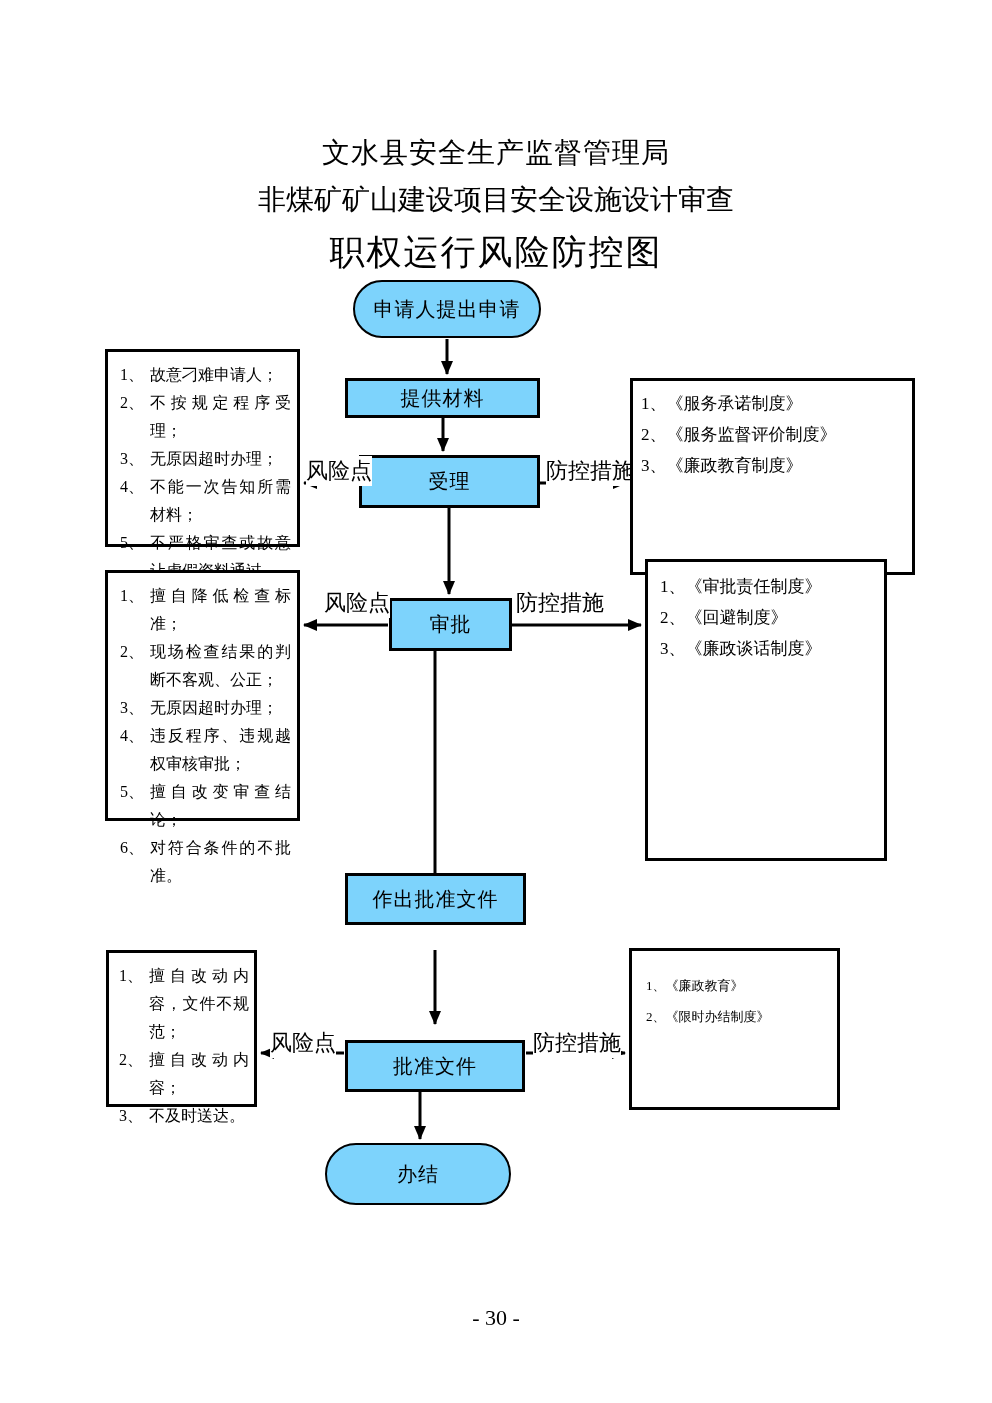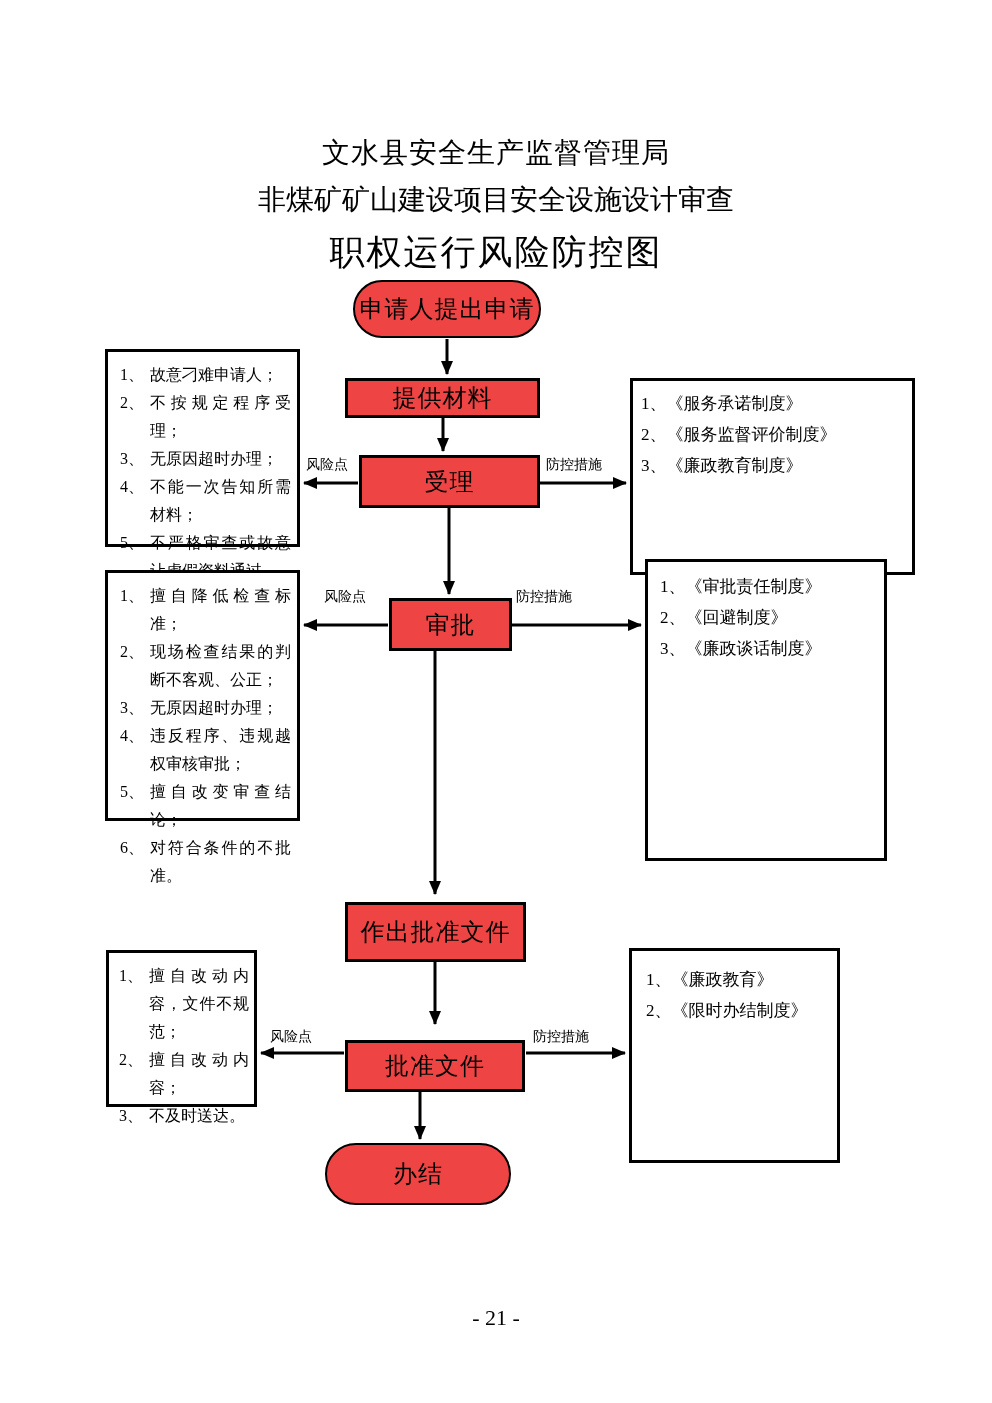--- a/index.html
+++ b/index.html
@@ -7,47 +7,47 @@
     width:992px;height:1403px;position:relative;overflow:hidden;
     font-family:"Liberation Serif","DejaVu Serif",serif;color:#000;
   }
   .page{position:absolute;left:0;top:0;width:992px;height:1403px;background:#fff;}
   .connectors{position:absolute;left:0;top:0;width:992px;height:1403px;z-index:1;}
   .title{position:absolute;left:0;width:992px;text-align:center;z-index:2;white-space:nowrap;}
   .t1{top:134px;font-size:28px;letter-spacing:1px;}
   .t2{top:181px;font-size:28px;}
   .t3{top:229px;font-size:35px;letter-spacing:2px;}
   .node{
-    position:absolute;z-index:2;box-sizing:border-box;background:#ef4444;
+    position:absolute;z-index:2;box-sizing:border-box;background:#7dd3fc;
     border:3px solid #000;display:flex;align-items:center;justify-content:center;
-    font-size:24px;letter-spacing:1px;white-space:nowrap;
+    font-size:20px;letter-spacing:1px;white-space:nowrap;
   }
   .oval{border-radius:32px;border-width:2.5px;}
   .n-start{left:353px;top:280px;width:188px;height:58px;}
   .n-provide{left:345px;top:378px;width:195px;height:40px;}
   .n-accept{left:359px;top:455px;width:181px;height:53px;}
   .n-approve{left:389px;top:598px;width:123px;height:53px;font-family:Liberation Serif, serif;}
-  .n-make{left:345px;top:902px;width:181px;height:60px;}
+  .n-make{left:345px;top:873px;width:181px;height:52px;}
   .n-doc{left:345px;top:1028px;width:180px;height:52px;margin-top:12px;}
   .n-end{left:325px;top:1143px;width:186px;height:62px;}
   .listbox{
     position:absolute;z-index:2;box-sizing:border-box;background:#fff;
     border:3px solid #000;font-size:16px;
   }
   .risk-top{left:105px;top:349px;width:195px;height:198px;padding:9px 6px 0 12px;}
   .risk-mid{left:105px;top:570px;width:195px;height:251px;padding:9px 6px 0 12px;}
   .risk-bottom{left:106px;top:950px;width:151px;height:157px;padding:9px 5px 0 10px;}
   .measure-top{left:630px;top:338px;width:285px;height:197px;padding:7px 4px 0 8px;font-size:17px;margin-top:40px;}
   .measure-mid{left:645px;top:559px;width:242px;height:302px;padding:9px 4px 8px 12px;font-size:17px;}
-  .measure-bottom{left:629px;top:948px;width:211px;height:215px;padding:13px 4px 0 14px;font-size:17px;}
+  .measure-bottom{left:629px;top:948px;width:211px;height:162px;padding:19px 4px 0 14px;font-size:13px;}
   .risk-item{display:flex;line-height:28px;}
   .risk-item .num{flex:0 0 30px;}
   .risk-item .txt{flex:1;text-align:justify;text-justify:inter-ideograph;}
   .measure-item{line-height:31px;white-space:nowrap;}
-  .flow-label{position:absolute;z-index:2;font-size:14px;white-space:nowrap;background:#fff;}
+  .flow-label{position:absolute;z-index:2;font-size:22px;white-space:nowrap;background:#fff;}
   .lbl-risk-1{left:306px;top:456px;}
   .lbl-meas-1{left:546px;top:456px;}
   .lbl-risk-2{left:324px;top:588px;}
   .lbl-meas-2{left:516px;top:588px;}
   .lbl-risk-3{left:270px;top:1028px;}
   .lbl-meas-3{left:533px;top:1028px;}
   .page-number{position:absolute;left:0;top:1305px;width:992px;text-align:center;font-size:22px;z-index:2;}
 </style>
 </head>
 <body>
@@ -168,15 +168,15 @@
     <div class="measure-item">1、《审批责任制度》</div>
     <div class="measure-item">2、《回避制度》</div>
     <div class="measure-item">3、《廉政谈话制度》</div>
   </div>
 
   <div class="listbox measure-bottom">
     <div class="measure-item">1、《廉政教育》</div>
     <div class="measure-item">2、《限时办结制度》</div>
   </div>
 
-  <div class="page-number">- 21 -</div>
+  <div class="page-number">- 30 -</div>
 
 </div>
 
 </body></html>

